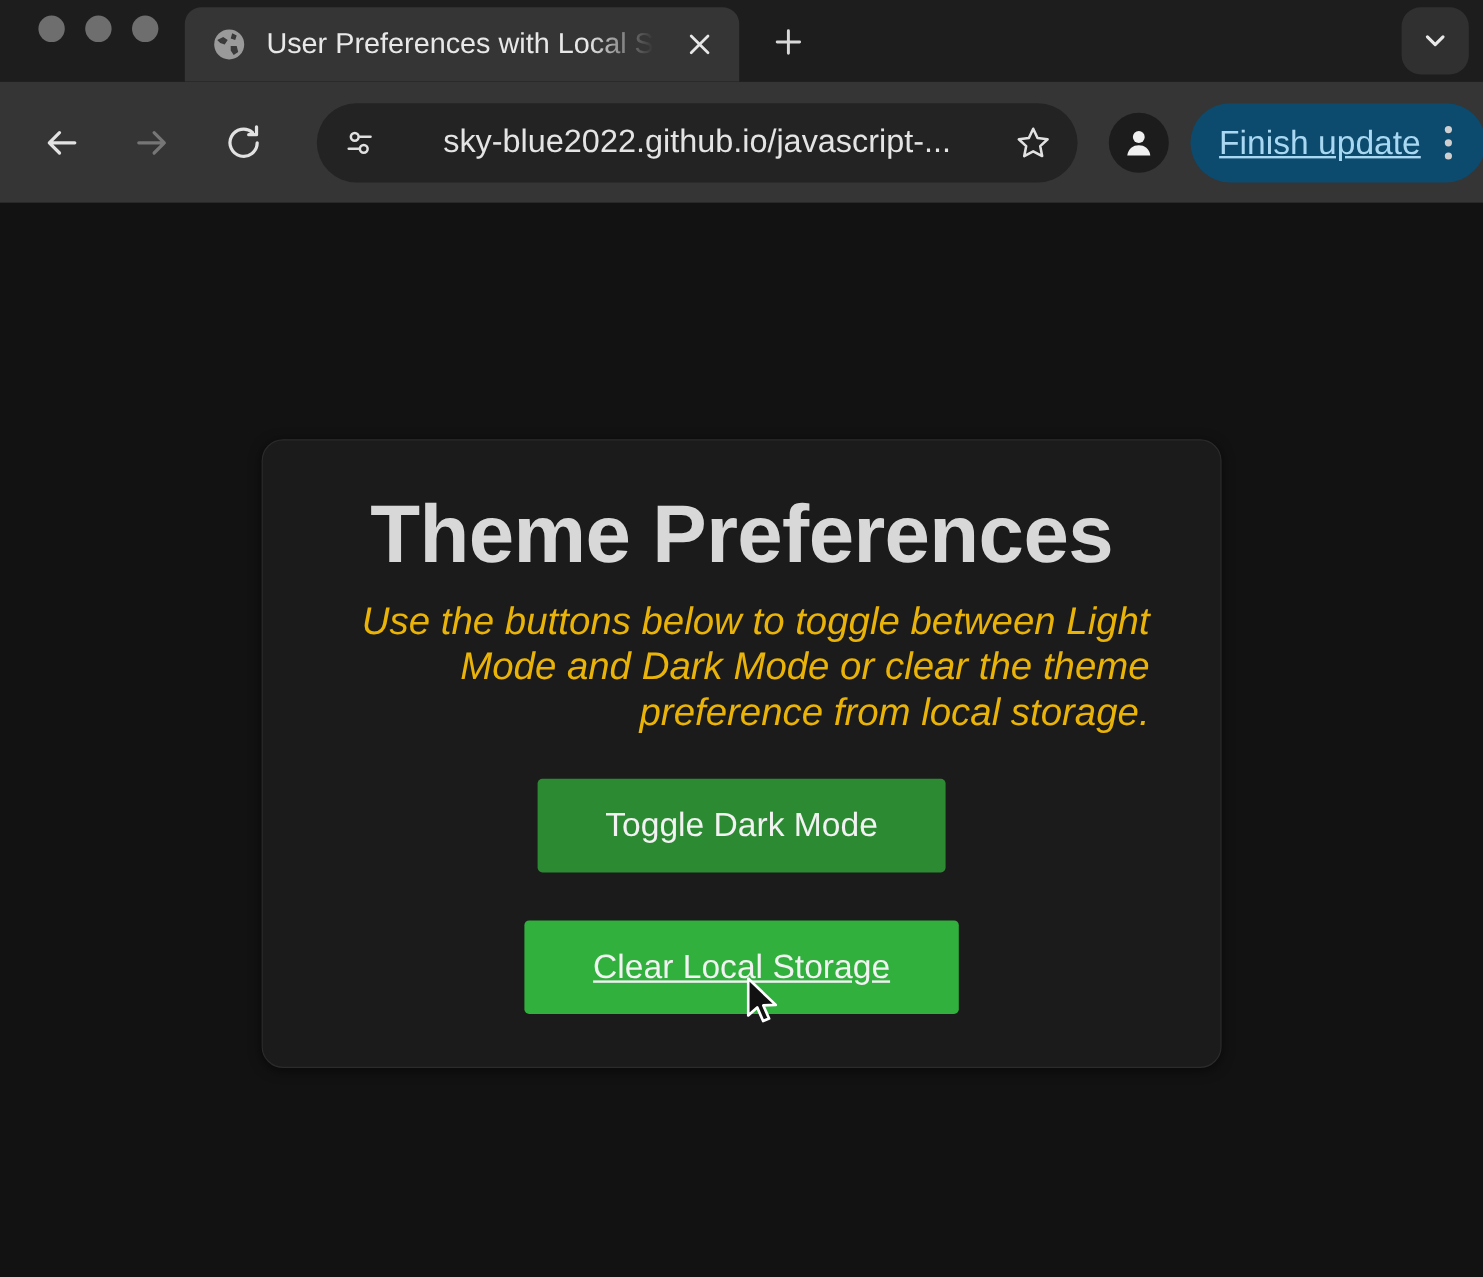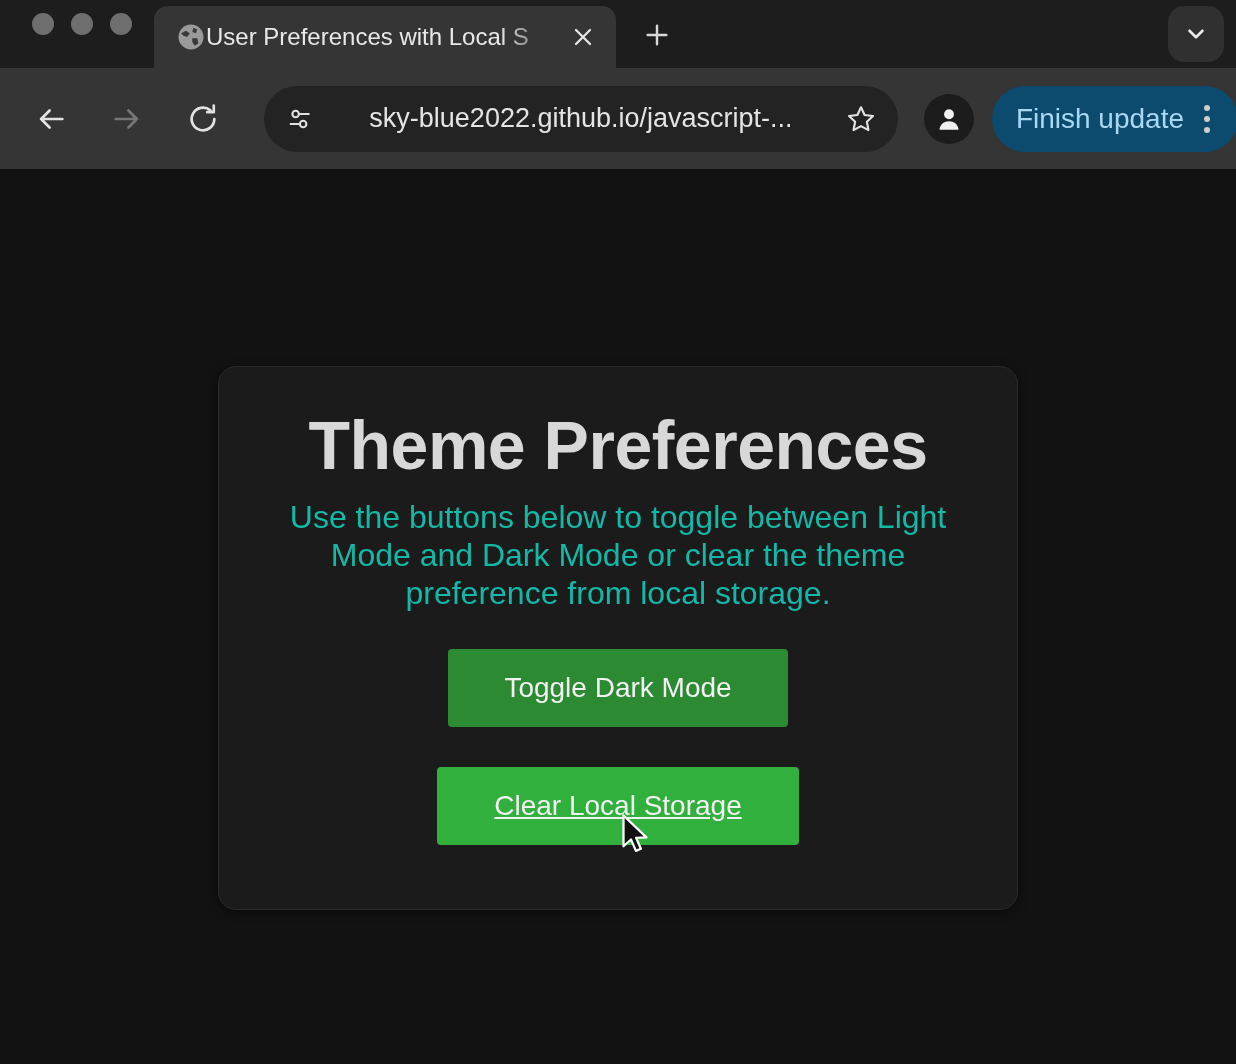--- a/index.html
+++ b/index.html
@@ -47,20 +47,21 @@
   .tab {
     position: relative;
     margin-left: 22px;
     height: 62px;
     width: 462px;
     background: #353535;
     border-radius: 14px 14px 0 0;
     display: flex;
     align-items: center;
     padding: 0 14px 0 22px;
+    gap: 16px;
   }
   .tab-favicon {
     width: 30px; height: 30px;
     flex: none;
     display: flex; align-items: center; justify-content: center;
   }
   .tab-title {
     flex: 1;
     color: #e8e8e8;
     font-size: 24px;
@@ -165,20 +166,21 @@
     align-items: center;
     gap: 6px;
     padding: 0 14px 0 24px;
     flex: none;
     margin-right: -12px;
   }
   .update-label {
     color: #a9d8f2;
     font-size: 28px;
     white-space: nowrap;
+    text-decoration: underline;
   }
   .kebab {
     width: 34px; height: 50px;
     display: flex; flex-direction: column;
     align-items: center; justify-content: center;
     gap: 5px;
   }
   .kebab i {
     width: 6px; height: 6px;
     border-radius: 50%;
@@ -196,44 +198,45 @@
     justify-content: center;
     overflow: hidden;
   }
 
   .card {
     margin-top: 197px;
     width: 800px;
     background: #1b1b1b;
     border: 1px solid #2b2b2b;
     border-radius: 18px;
-    padding: 44px 46px 64px;
+    padding: 44px 46px 44px;
     display: flex;
     flex-direction: column;
     align-items: center;
     box-shadow: 0 2px 10px rgba(0,0,0,0.5);
   }
 
   .card-title {
     color: #d8d8d8;
     font-size: 68px;
     font-weight: bold;
     line-height: 1.0;
     letter-spacing: -0.5px;
     text-align: center;
     margin-bottom: 20px;
   }
 
   .card-desc {
-    color: #14b8a6;
+    color: #eab308;
     font-size: 32px;
     line-height: 1.18;
-    text-align: center;
+    text-align: right;
     max-width: 680px;
     margin-bottom: 37px;
+    font-style: italic;
   }
 
   .btn {
     border: none;
     border-radius: 4px;
     color: #f2f2f2;
     font-family: "Liberation Sans", sans-serif;
     font-size: 28px;
     cursor: pointer;
     display: flex;

